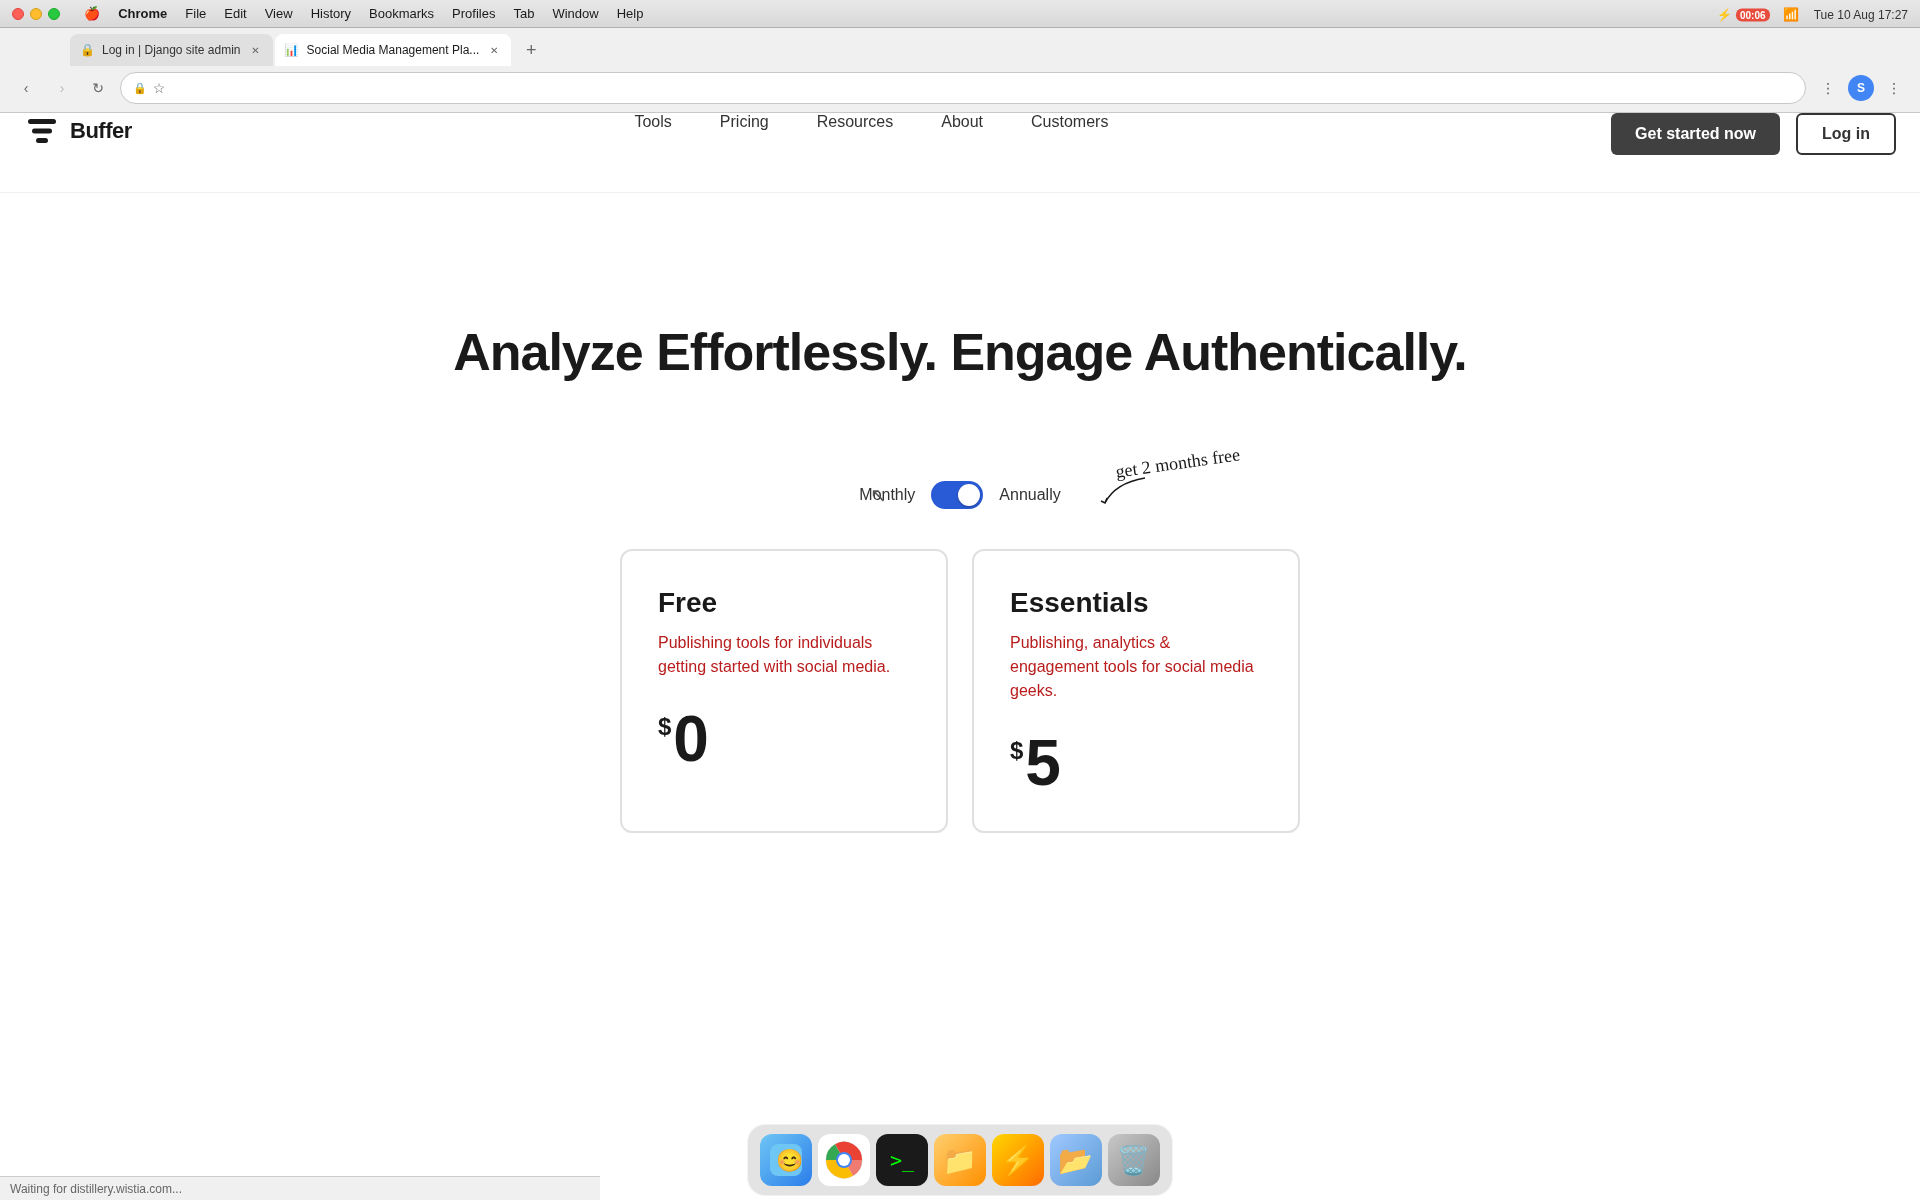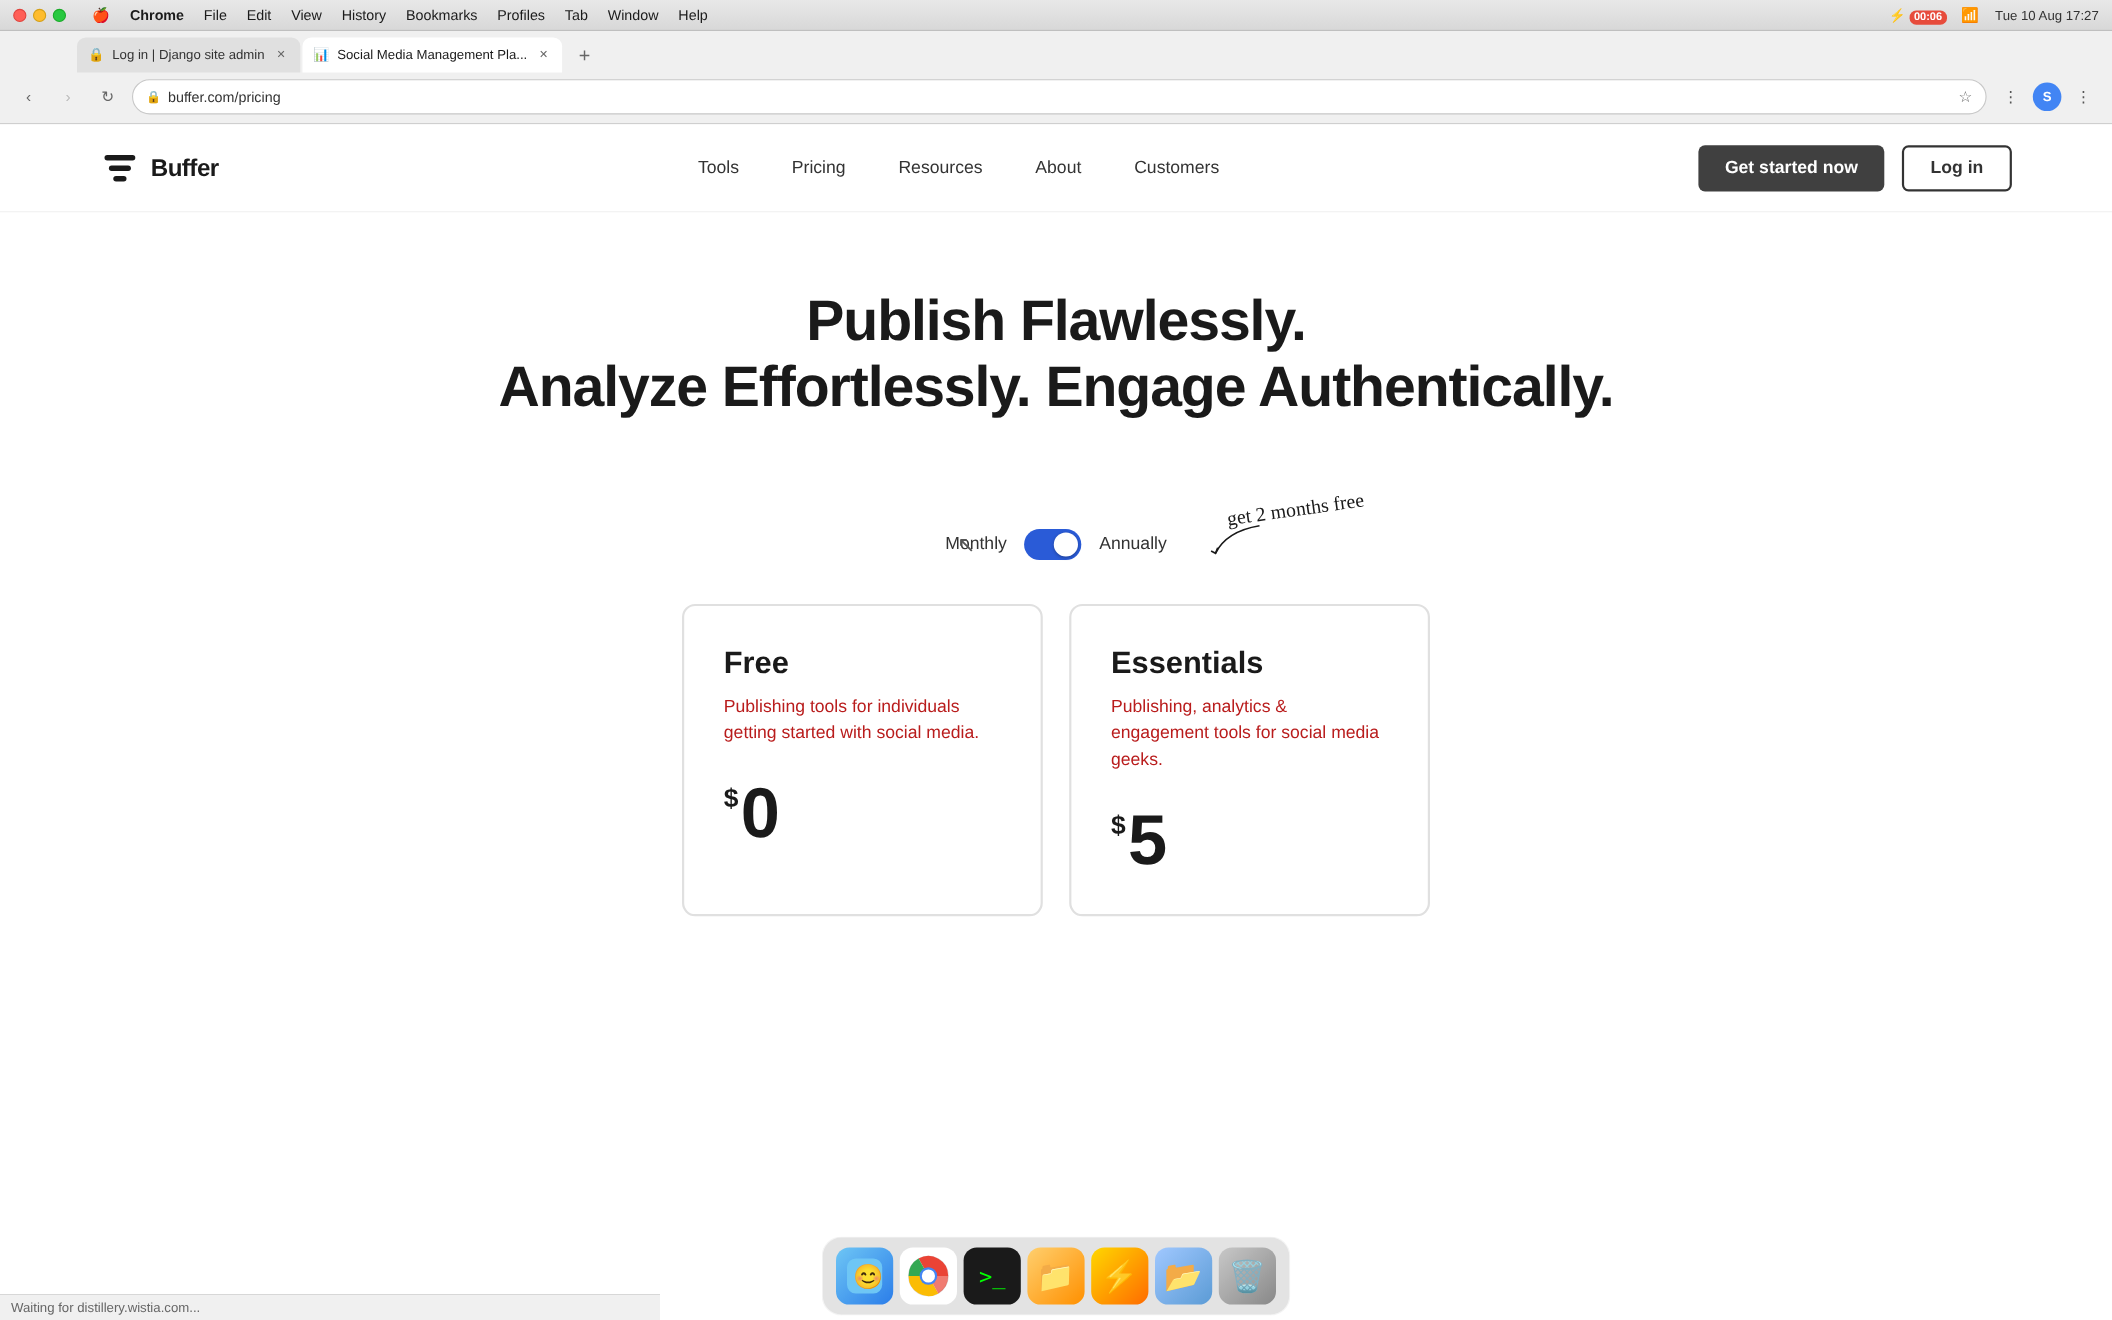--- a/index.html
+++ b/index.html
@@ -238,22 +238,22 @@
 
     
     .website {
       background: #fff;
       min-height: 900px;
     }
 
     
     .site-nav {
       display: flex;
-      align-items: center;
-      padding: 0 91px;
+      align-items: flex-start;
+      padding: 0 24px;
       height: 80px;
       border-bottom: 1px solid #f0f0f0;
     }
 
     .site-logo {
       display: flex;
       align-items: center;
       gap: 10px;
       margin-right: auto;
     }
@@ -525,21 +525,20 @@
     <div class="tab-new">+</div>
   </div>
 
   <div class="address-bar-row">
     <div class="nav-btn">‹</div>
     <div class="nav-btn disabled">›</div>
     <div class="nav-btn">↻</div>
 
     <div class="address-bar">
       <span class="lock-icon">🔒</span>
-      <span class="address-text">buffer.com/pricing</span>
       <span class="bookmark-icon">☆</span>
     </div>
 
     <div class="address-bar-right">
       <div class="browser-action-btn">⋮</div>
       <div class="profile-avatar">S</div>
       <div class="browser-action-btn">⋮</div>
     </div>
   </div>
 </div>
@@ -566,21 +565,20 @@
     </div>
 
     <div class="nav-actions">
       <button class="btn-get-started">Get started now</button>
       <button class="btn-login">Log in</button>
     </div>
   </nav>
 
   <section class="hero">
     <h1 class="hero-title">
-      <span>Publish Flawlessly.</span>
       <br>
       <span>Analyze Effortlessly. Engage Authentically.</span>
     </h1>
   </section>
 
   <div class="billing-toggle-section">
 
     <div style="position:absolute; left: calc(50% - 90px); top: 50%; transform: translateY(-50%); font-size: 20px; color: #555;">↖</div>
 
     <span class="billing-label">Monthly</span>

